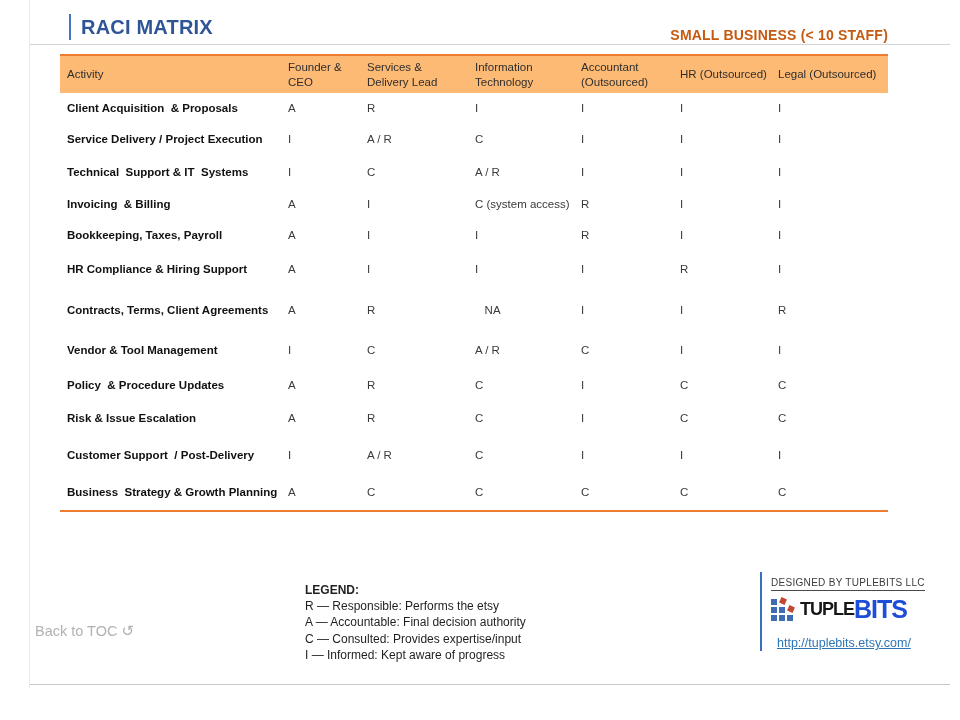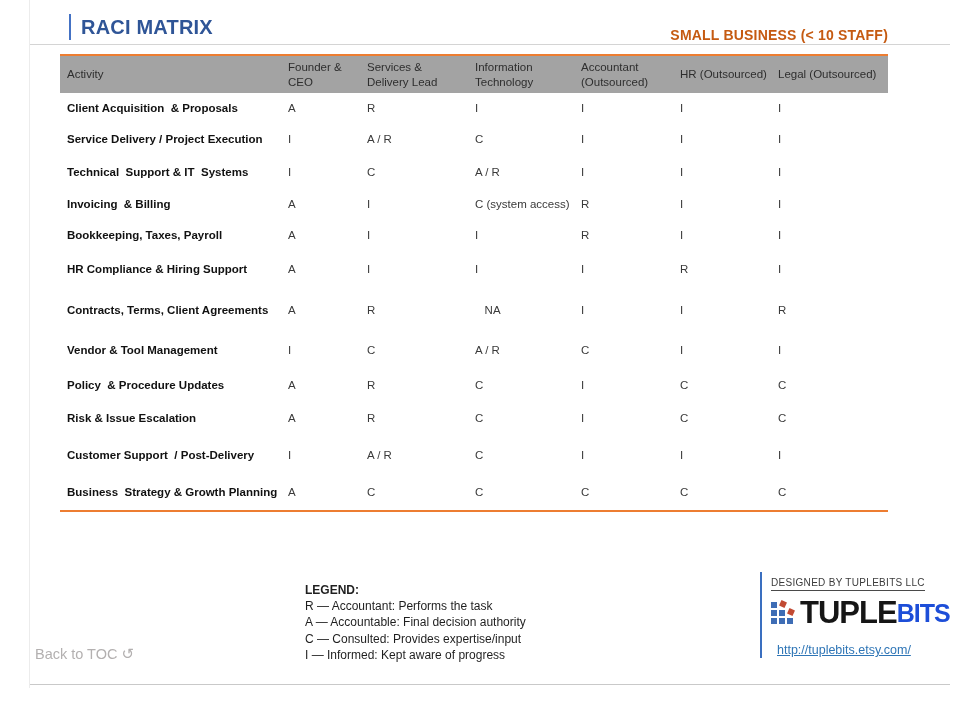--- a/index.html
+++ b/index.html
@@ -17,21 +17,21 @@
                  color:#C55A11;letter-spacing:.2px;margin-top:8px;}
   .rule-top{position:absolute;left:30px;right:10px;top:44px;height:1px;background:#d4d4d4;}
   .rule-bottom{position:absolute;left:30px;right:10px;top:684px;height:1px;background:#c9c9c9;}
 
   
   .raci{position:absolute;left:60px;top:54px;width:828px;border-collapse:collapse;
         table-layout:fixed;border-top:2px solid #ED7D31;border-bottom:2px solid #ED7D31;}
   .raci col.c0{width:223px}.raci col.c1{width:79px}.raci col.c2{width:108px}
   .raci col.c3{width:106px}.raci col.c4{width:99px}.raci col.c5{width:98px}
   .raci col.c6{width:115px}
-  .raci thead tr{height:38px;background:#a3a3a3;}
+  .raci thead tr{height:38px;background:#fdba74;}
   .raci th{font-size:11.5px;font-weight:normal;color:#2e2e2e;text-align:left;
            vertical-align:middle;padding:2px 6px 2px 5px;line-height:1.25;}
   .raci th:first-child{padding-left:7px;}
   .raci td{font-size:11.5px;vertical-align:middle;padding:0 2px 0 5px;
            white-space:pre-wrap;color:#3a3a3a;}
   .raci td.act{font-weight:bold;color:#111;padding-left:7px;}
   .raci tbody tr:nth-child(1){height:30px}
   .raci tbody tr:nth-child(2){height:32px}
   .raci tbody tr:nth-child(3){height:33px}
   .raci tbody tr:nth-child(4){height:31px}
@@ -42,36 +42,36 @@
   .raci tbody tr:nth-child(9){height:31px}
   .raci tbody tr:nth-child(10){height:36px}
   .raci tbody tr:nth-child(11){height:38px}
   .raci tbody tr:nth-child(12){height:37px}
 
   
   .legend{position:absolute;left:305px;top:582px;font-size:12px;line-height:16.2px;color:#1f1f1f;}
   .legend .legend-title{font-weight:bold;}
 
   
-  .back-toc{position:absolute;left:35px;top:645px;font-size:14.5px;color:#b3b0b0;cursor:pointer;text-align:right;}
+  .back-toc{position:absolute;left:35px;top:622px;font-size:14.5px;color:#b3b0b0;cursor:pointer;text-align:right;}
   .back-toc .arrow{font-size:15px;margin-left:4px;}
 
   
   .logo-block{position:absolute;left:760px;top:572px;border-left:2px solid #3a6fc0;padding-left:9px;}
   .designed-by{display:inline-block;font-size:10px;letter-spacing:.3px;color:#3b3b3b;
                border-bottom:1px solid #4a4a4a;padding-bottom:2px;}
   .wordmark{display:flex;align-items:center;margin-top:4px;}
   .logo-grid{position:relative;width:24px;height:24px;margin-right:5px;}
   .logo-grid span{position:absolute;width:6px;height:6px;}
   .logo-grid .b{background:#3E6DB5;}
   .logo-grid .r{background:#C24A33;transform:rotate(24deg);}
   .lg-b1{left:0;top:1px}.lg-b2{left:0;top:9px}.lg-b3{left:8px;top:9px}
   .lg-b4{left:0;top:17px}.lg-b5{left:8px;top:17px}.lg-b6{left:16px;top:17px}
   .lg-r1{left:9px;top:0}.lg-r2{left:17px;top:8px}
-  .brand-tuple{font-size:31px;font-weight:800;color:#161616;letter-spacing:-1px;}
+  .brand-tuple{font-size:18px;font-weight:800;color:#161616;letter-spacing:-1px;}
   .brand-bits{font-size:25px;font-weight:800;color:#1d4ed8;letter-spacing:-1px;}
   .brand-link{display:inline-block;margin-top:12px;margin-left:6px;font-size:12.5px;
               color:#2E75B6;text-decoration:underline;cursor:pointer;}
 </style>
 </head>
 <body>
 
 <div class="page">
   <div class="edge-left"></div>
 
@@ -208,21 +208,21 @@
         <td>C</td>
         <td>C</td>
         <td>C</td>
         <td>C</td>
       </tr>
     </tbody>
   </table>
 
   <div class="legend">
     <div class="legend-title">LEGEND:</div>
-    <div>R — Accountant: Performs the task</div>
+    <div>R — Responsible: Performs the etsy</div>
     <div>A — Accountable: Final decision authority</div>
     <div>C — Consulted: Provides expertise/input</div>
     <div>I — Informed: Kept aware of progress</div>
   </div>
 
   <div class="back-toc">
     <span>Back to TOC</span><span class="arrow">↺</span>
   </div>
 
   <div class="logo-block">

